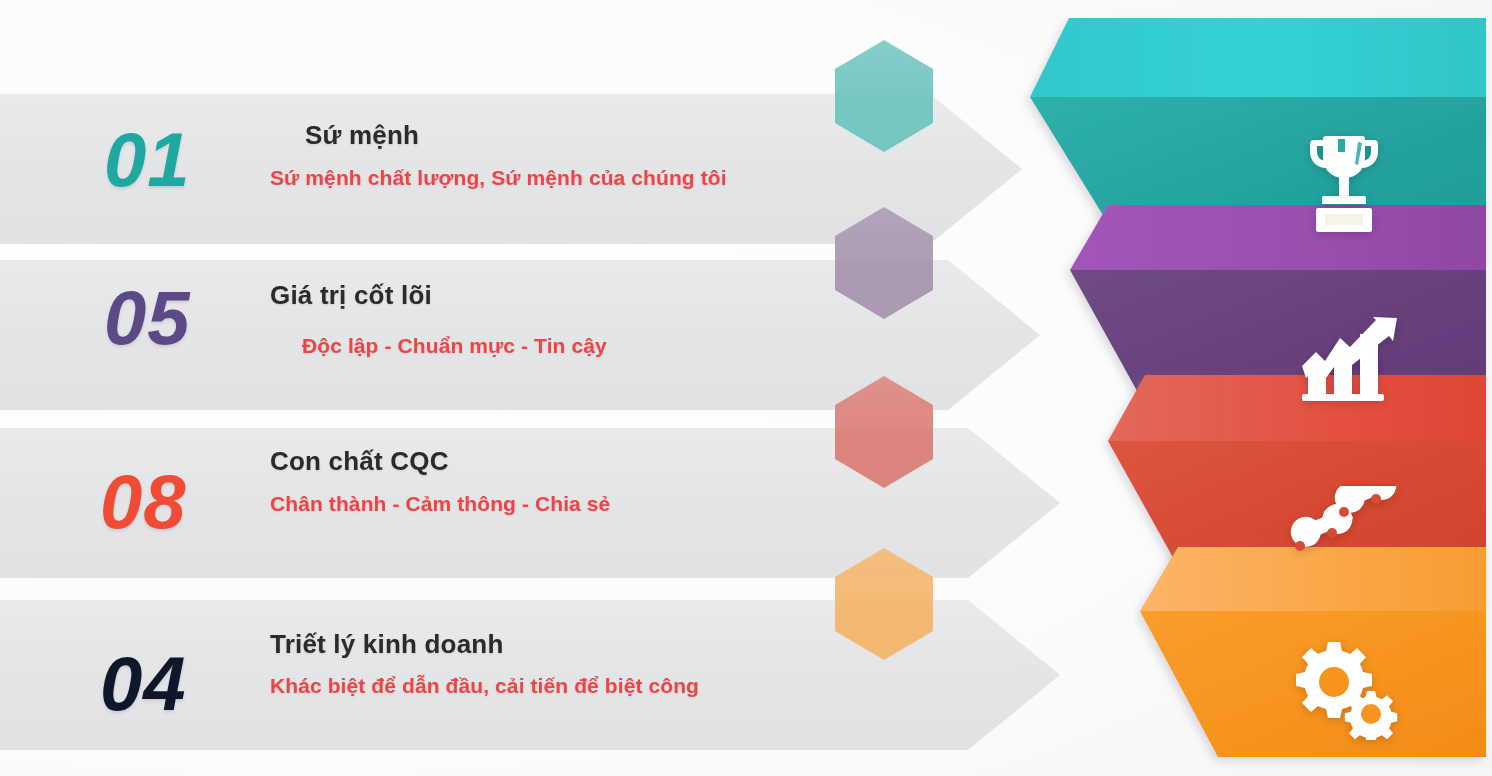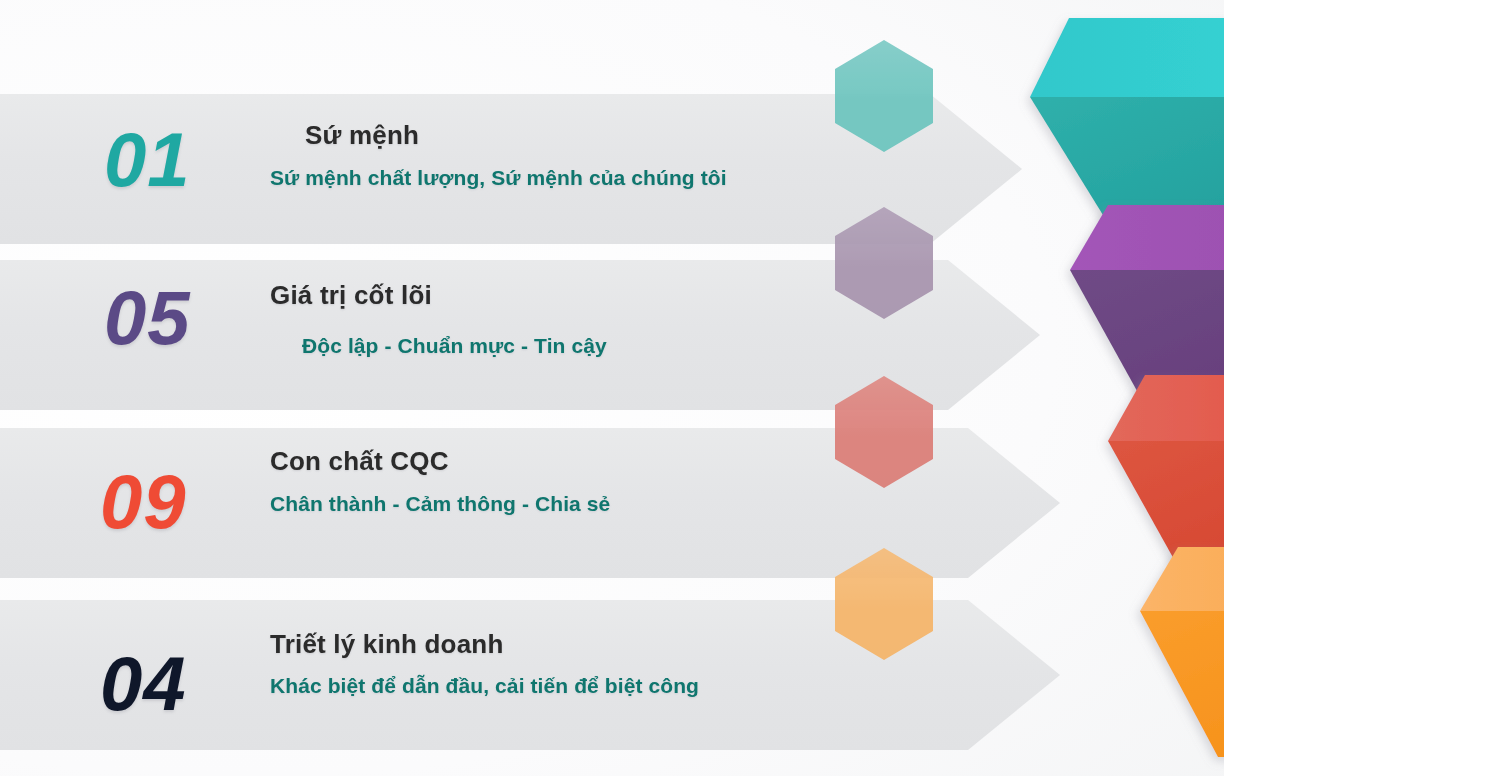--- a/index.html
+++ b/index.html
@@ -2,21 +2,21 @@
 <html><head>
 <meta charset="utf-8">
 <style>
   html, body {
     margin: 0;
     padding: 0;
     background: #ffffff;
   }
   #stage {
     position: relative;
-    width: 1224px;
+    width: 1492px;
     height: 776px;
     overflow: hidden;
     background: #ffffff;
     font-family: "Liberation Sans", sans-serif;
   }
 
   
   .page-wash {
     position: absolute;
     inset: 0;
@@ -67,21 +67,21 @@
     font-weight: bold;
     color: #2b2b2b;
     letter-spacing: 0.2px;
     white-space: nowrap;
     text-shadow: 0 1px 2px rgba(150,150,160,0.3);
   }
   .subheading {
     position: absolute;
     font-size: 21px;
     font-weight: bold;
-    color: #0f766e;
+    color: #ef4444;
     letter-spacing: 0.1px;
     white-space: nowrap;
     text-shadow: 0 1px 2px rgba(150,150,170,0.25);
   }
 
   
   .funnel-layer { position: absolute; inset: 0; }
   .band {
     position: absolute;
     left: 0; top: 0;
@@ -127,21 +127,21 @@
     <div class="subheading" style="left:270px; top:166px;">Sứ mệnh chất lượng, Sứ mệnh của chúng tôi</div>
   </div>
 
   <div class="row-text">
     <div class="num" style="left:104px; top:280px; color:#5b4a86;">05</div>
     <div class="heading" style="left:270px; top:280px;text-align:right;">Giá trị cốt lõi</div>
     <div class="subheading" style="left:270px; top:334px;margin-left:32px;">Độc lập - Chuẩn mực - Tin cậy</div>
   </div>
 
   <div class="row-text">
-    <div class="num" style="left:100px; top:464px; color:#ef4b35;">09</div>
+    <div class="num" style="left:100px; top:464px; color:#ef4b35;">08</div>
     <div class="heading" style="left:270px; top:446px;">Con chất CQC</div>
     <div class="subheading" style="left:270px; top:492px;">Chân thành - Cảm thông - Chia sẻ</div>
   </div>
 
   <div class="row-text">
     <div class="num" style="left:100px; top:646px; color:#0f172a;">04</div>
     <div class="heading" style="left:270px; top:629px;">Triết lý kinh doanh</div>
     <div class="subheading" style="left:270px; top:674px;">Khác biệt để dẫn đầu, cải tiến để biệt công</div>
   </div>
 

